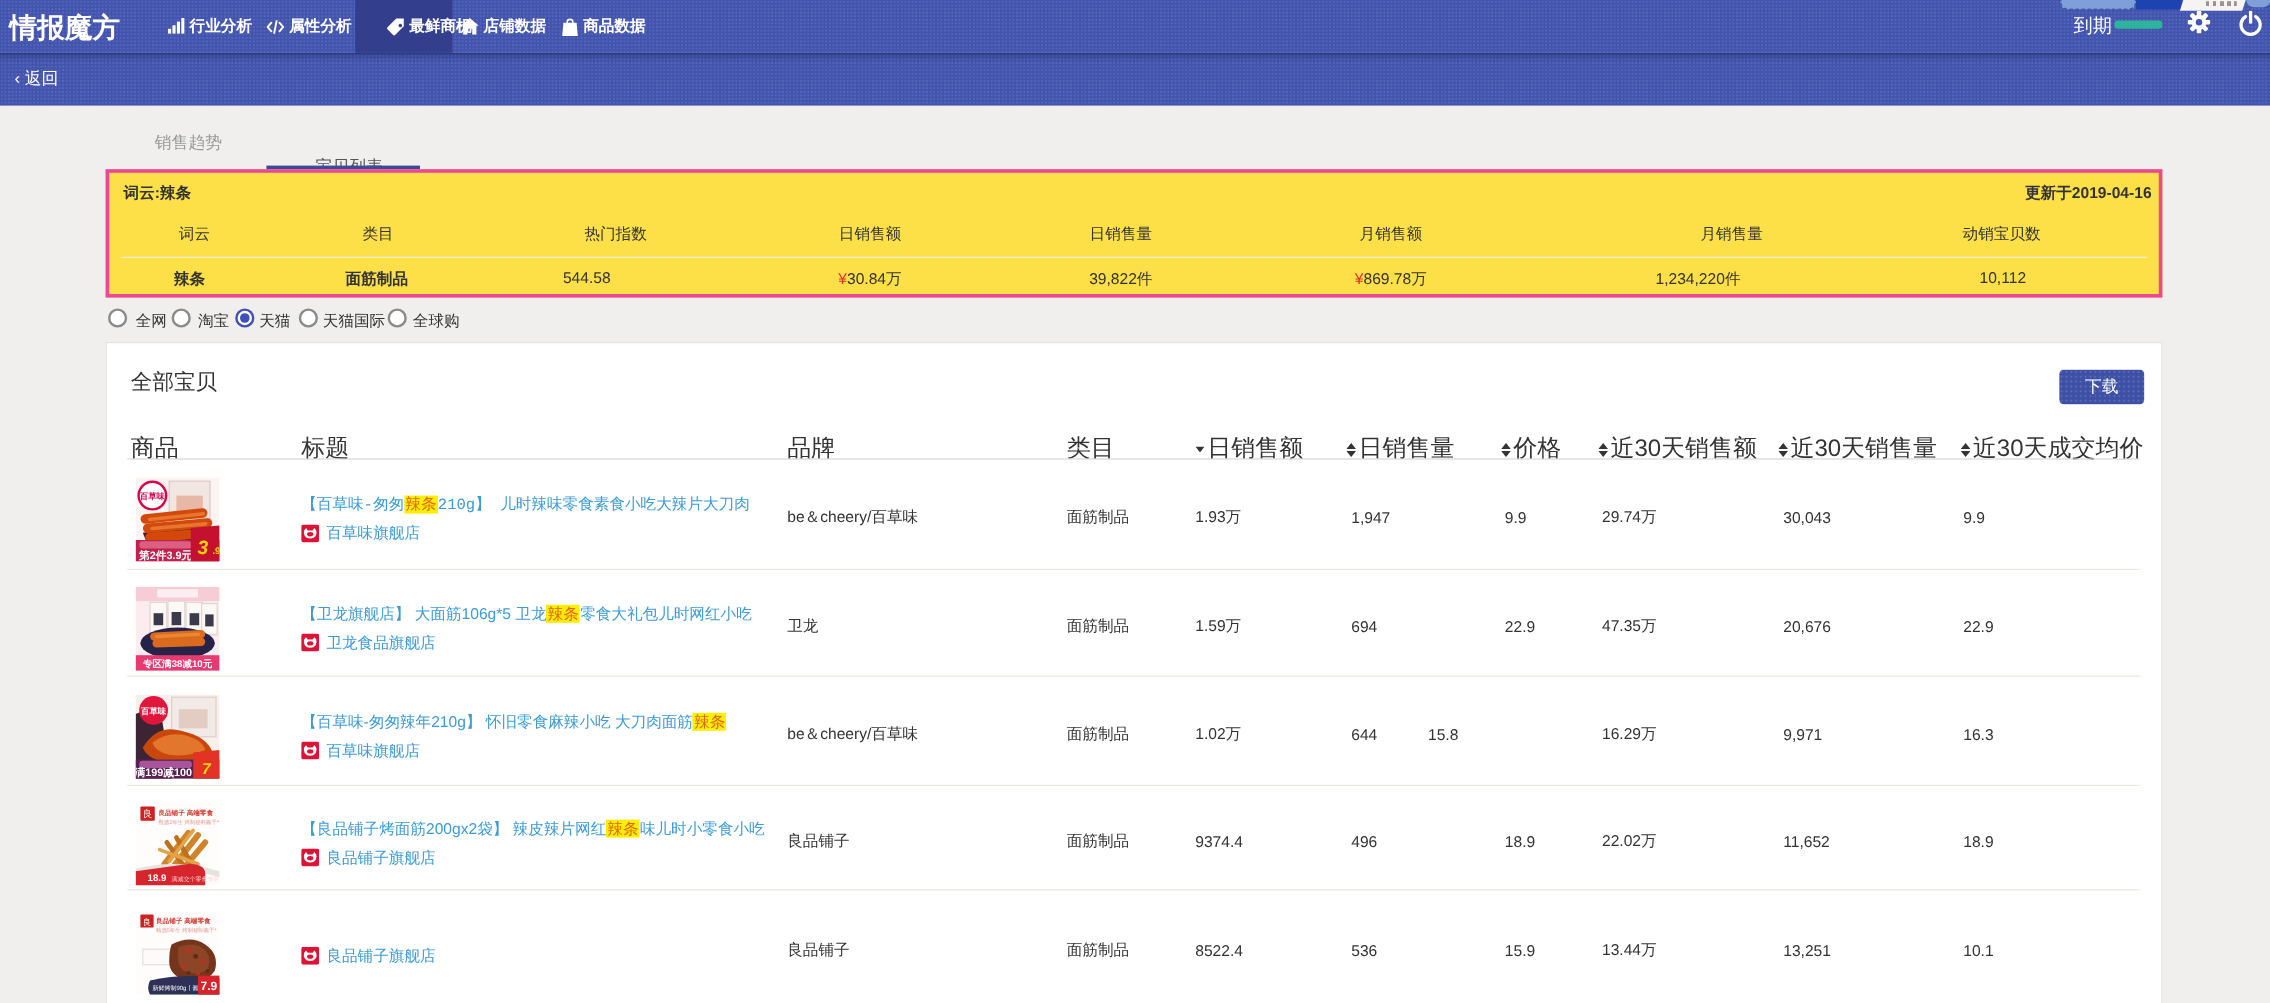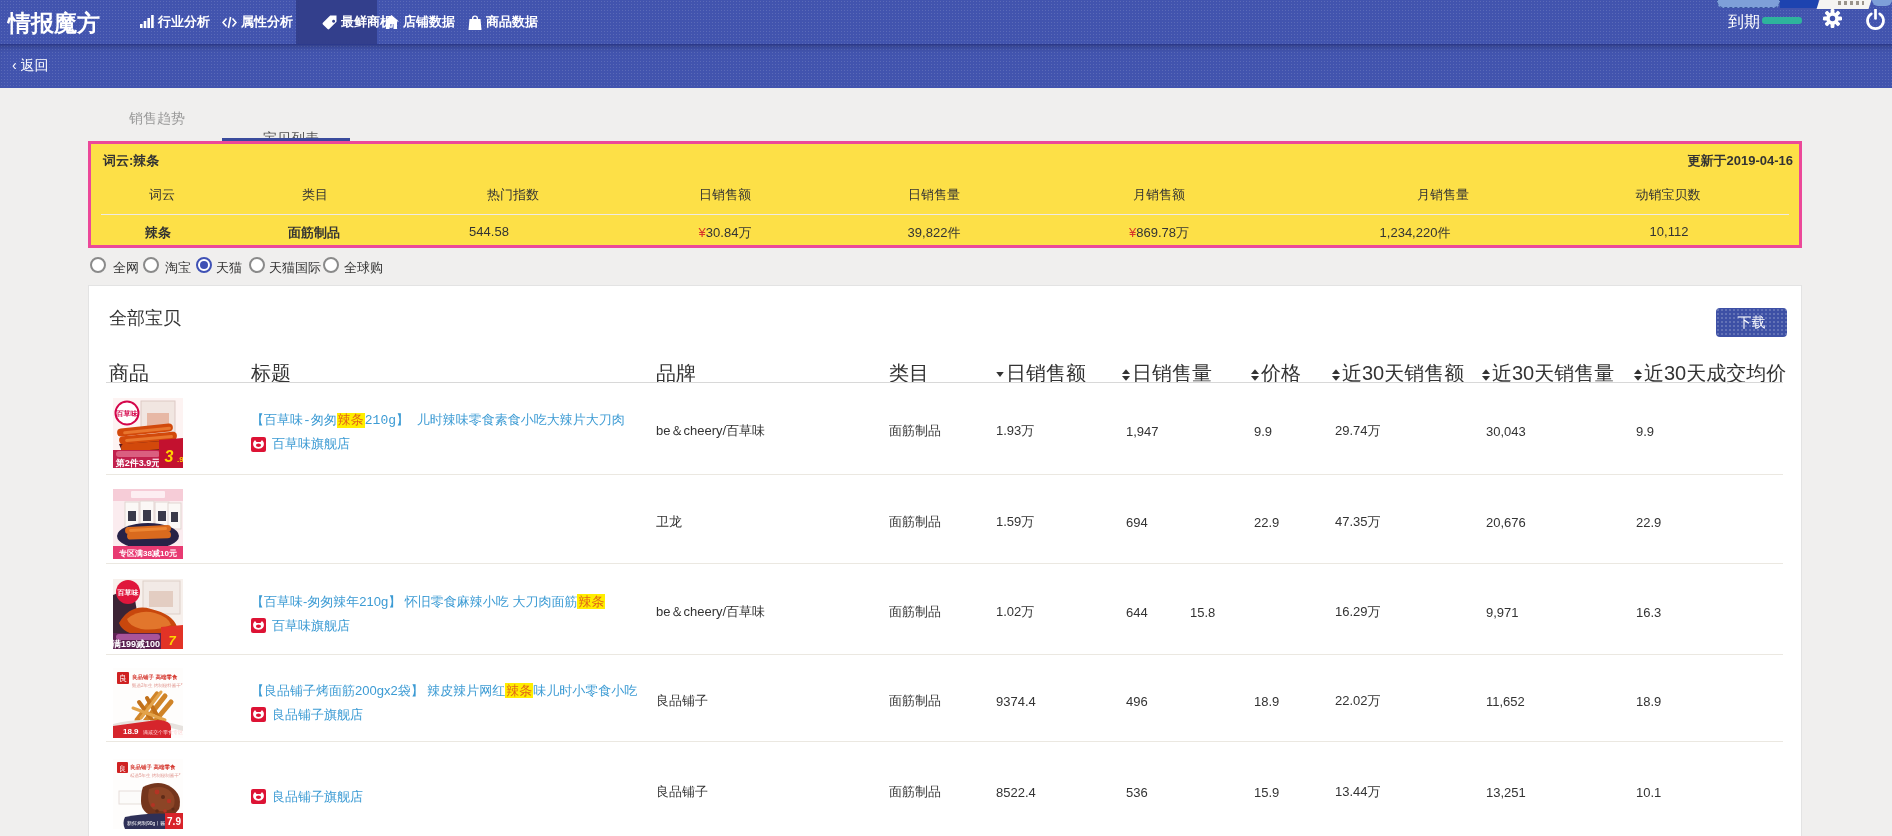--- a/index.html
+++ b/index.html
@@ -286,20 +286,31 @@
         </g>
       <ellipse cx="35" cy="47" rx="31" ry="13" fill="#272247"></ellipse>
       <g fill="#d96a1e">
           <rect x="12" y="37" width="46" height="7" rx="3.5" transform="rotate(-3 35 40)"></rect>
           <rect x="14" y="43" width="44" height="7" rx="3.5" transform="rotate(-2 35 46)"></rect>
         </g>
       <rect x="16" y="39" width="38" height="3" rx="1.5" fill="#ec8633" transform="rotate(-3 35 40)"></rect>
       <rect x="0" y="57" width="70" height="13" fill="#e83a72"></rect>
       <text x="35" y="66.5" font-size="8" fill="#fff" text-anchor="middle" font-weight="bold">专区满38减10元</text>
     </svg>
+    <div class="cell titleblock" style="left:162px;">
+      <div class="title-blue">【卫龙旗舰店】 大面筋106g*5 卫龙<span class="hl">辣条</span>零食大礼包儿时网红小吃</div>
+      <div class="shopline">
+          <svg width="15" height="15" viewBox="0 0 15 15">
+            <rect width="15" height="15" rx="2" fill="#dd1335"></rect>
+            <path d="M2.5 5 L4 3 L5.5 5 L9.5 5 L11 3 L12.5 5 Q13.5 7.5 12 9.7 Q10.5 11.8 7.5 11.8 Q4.5 11.8 3 9.7 Q1.5 7.5 2.5 5 Z" fill="#fff"></path>
+            <ellipse cx="7.5" cy="8.2" rx="2.6" ry="1.8" fill="#dd1335"></ellipse>
+          </svg>
+          <span class="title-blue">卫龙食品旗舰店</span>
+        </div>
+    </div>
     <div class="cell vc" style="left:567px;">卫龙</div>
     <div class="cell vc" style="left:800px;">面筋制品</div>
     <div class="cell vc" style="left:907px;">1.59万</div>
     <div class="cell vc" style="left:1037px;">694</div>
     <div class="cell vc" style="left:1165px;">22.9</div>
     <div class="cell vc" style="left:1246px;">47.35万</div>
     <div class="cell vc" style="left:1397px;">20,676</div>
     <div class="cell vc" style="left:1547px;">22.9</div>
   </div>
 

